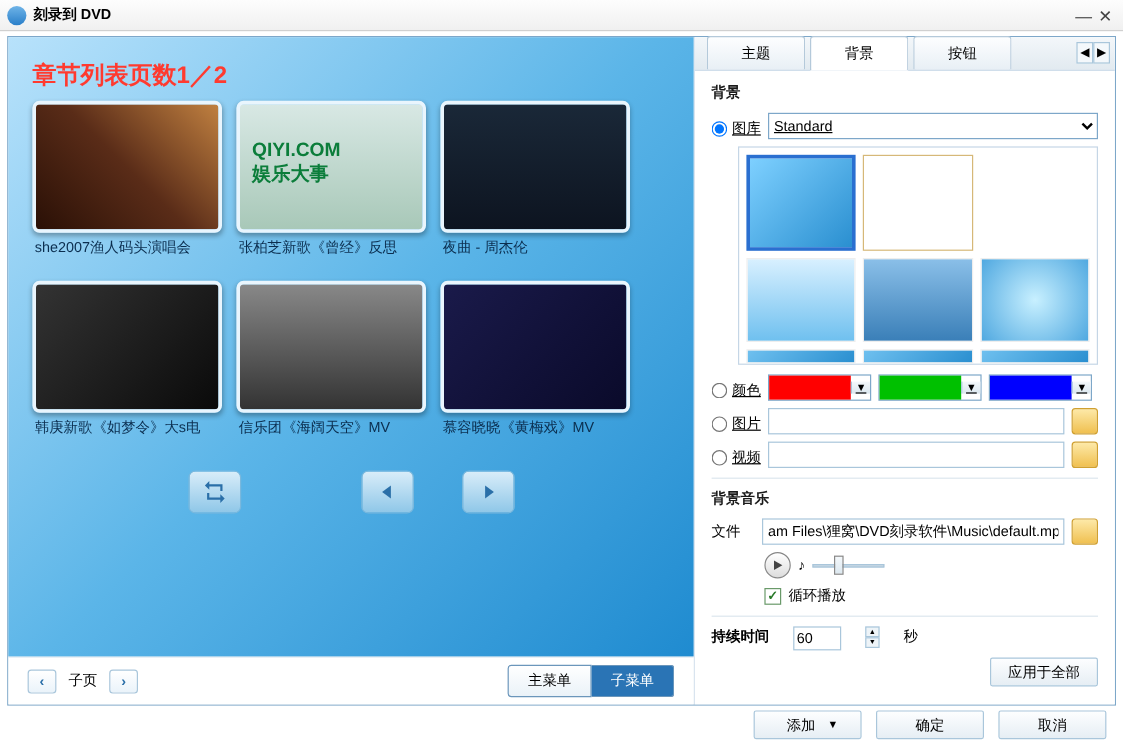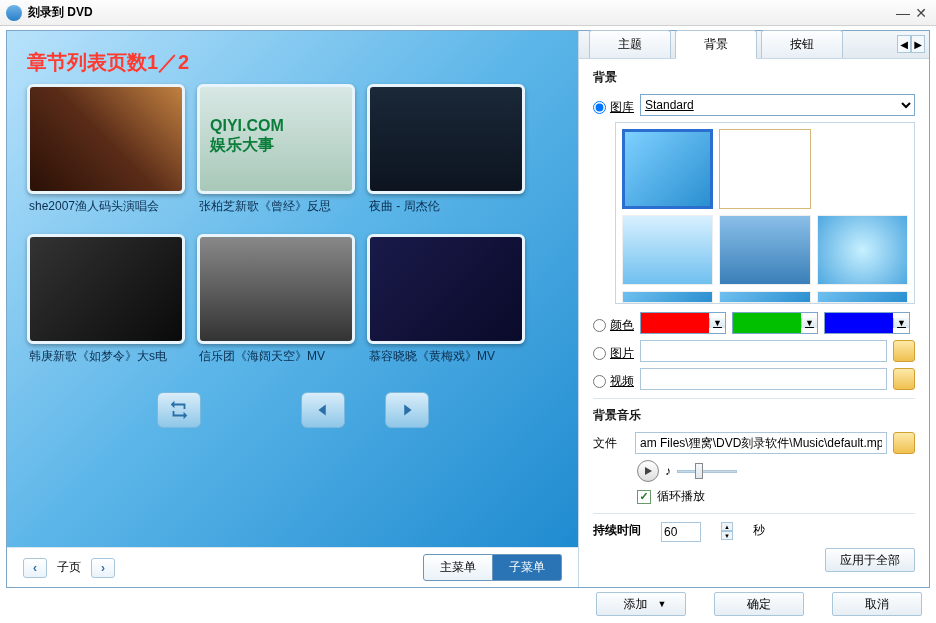--- a/index.html
+++ b/index.html
@@ -76,21 +76,21 @@
 .play-btn { width:22px; height:22px; border:1px solid #888; border-radius:50%; background:linear-gradient(#fff,#ddd); display:flex; align-items:center; justify-content:center; cursor:pointer; }
 .vslider { width:60px; height:20px; position:relative; display:flex; align-items:center; }
 .vslider .track { flex:1; height:3px; background:#c8d8e4; border:1px solid #a9c6db; }
 .vslider .handle { width:8px; height:16px; background:linear-gradient(#f4f8fb,#dce8f0); border:1px solid #888; position:absolute; left:30%; }
 .loop-chk { display:flex; align-items:center; gap:6px; margin-left:44px; margin-bottom:8px; }
 .loop-chk .cb { width:14px; height:14px; border:1px solid #6a9a6a; background:#fff; display:flex; align-items:center; justify-content:center; color:#2a7a2a; font-size:11px; font-weight:bold; }
 .dur-row { display:flex; gap:20px; }
 .dur-row input { width:40px; height:20px; border:1px solid #a9c6db; padding:0 2px; }
 .apply-row { display:flex; justify-content:flex-end; margin-top:6px; }
 .btn { height:24px; padding:0 14px; border:1px solid #a9c6db; background:linear-gradient(#fdfeff,#e6eef4); border-radius:2px; cursor:pointer; display:flex; align-items:center; }
-.bottom-bar { height:32px; display:flex; align-items:center; justify-content:flex-end; gap:28px; padding:0 14px; }
+.bottom-bar { height:32px; display:flex; align-items:center; justify-content:flex-end; gap:12px; padding:0 14px; }
 .bottom-bar .btn { min-width:90px; justify-content:center; }
 .bottom-bar .btn.add { padding-right:6px; }
 .bottom-bar .dd-arrow { margin-left:10px; font-size:9px; }
 </style>
 </head>
 <body>
 
 <div class="titlebar">
   <div class="icon"></div>
   <div class="title">刻录到 DVD</div>

